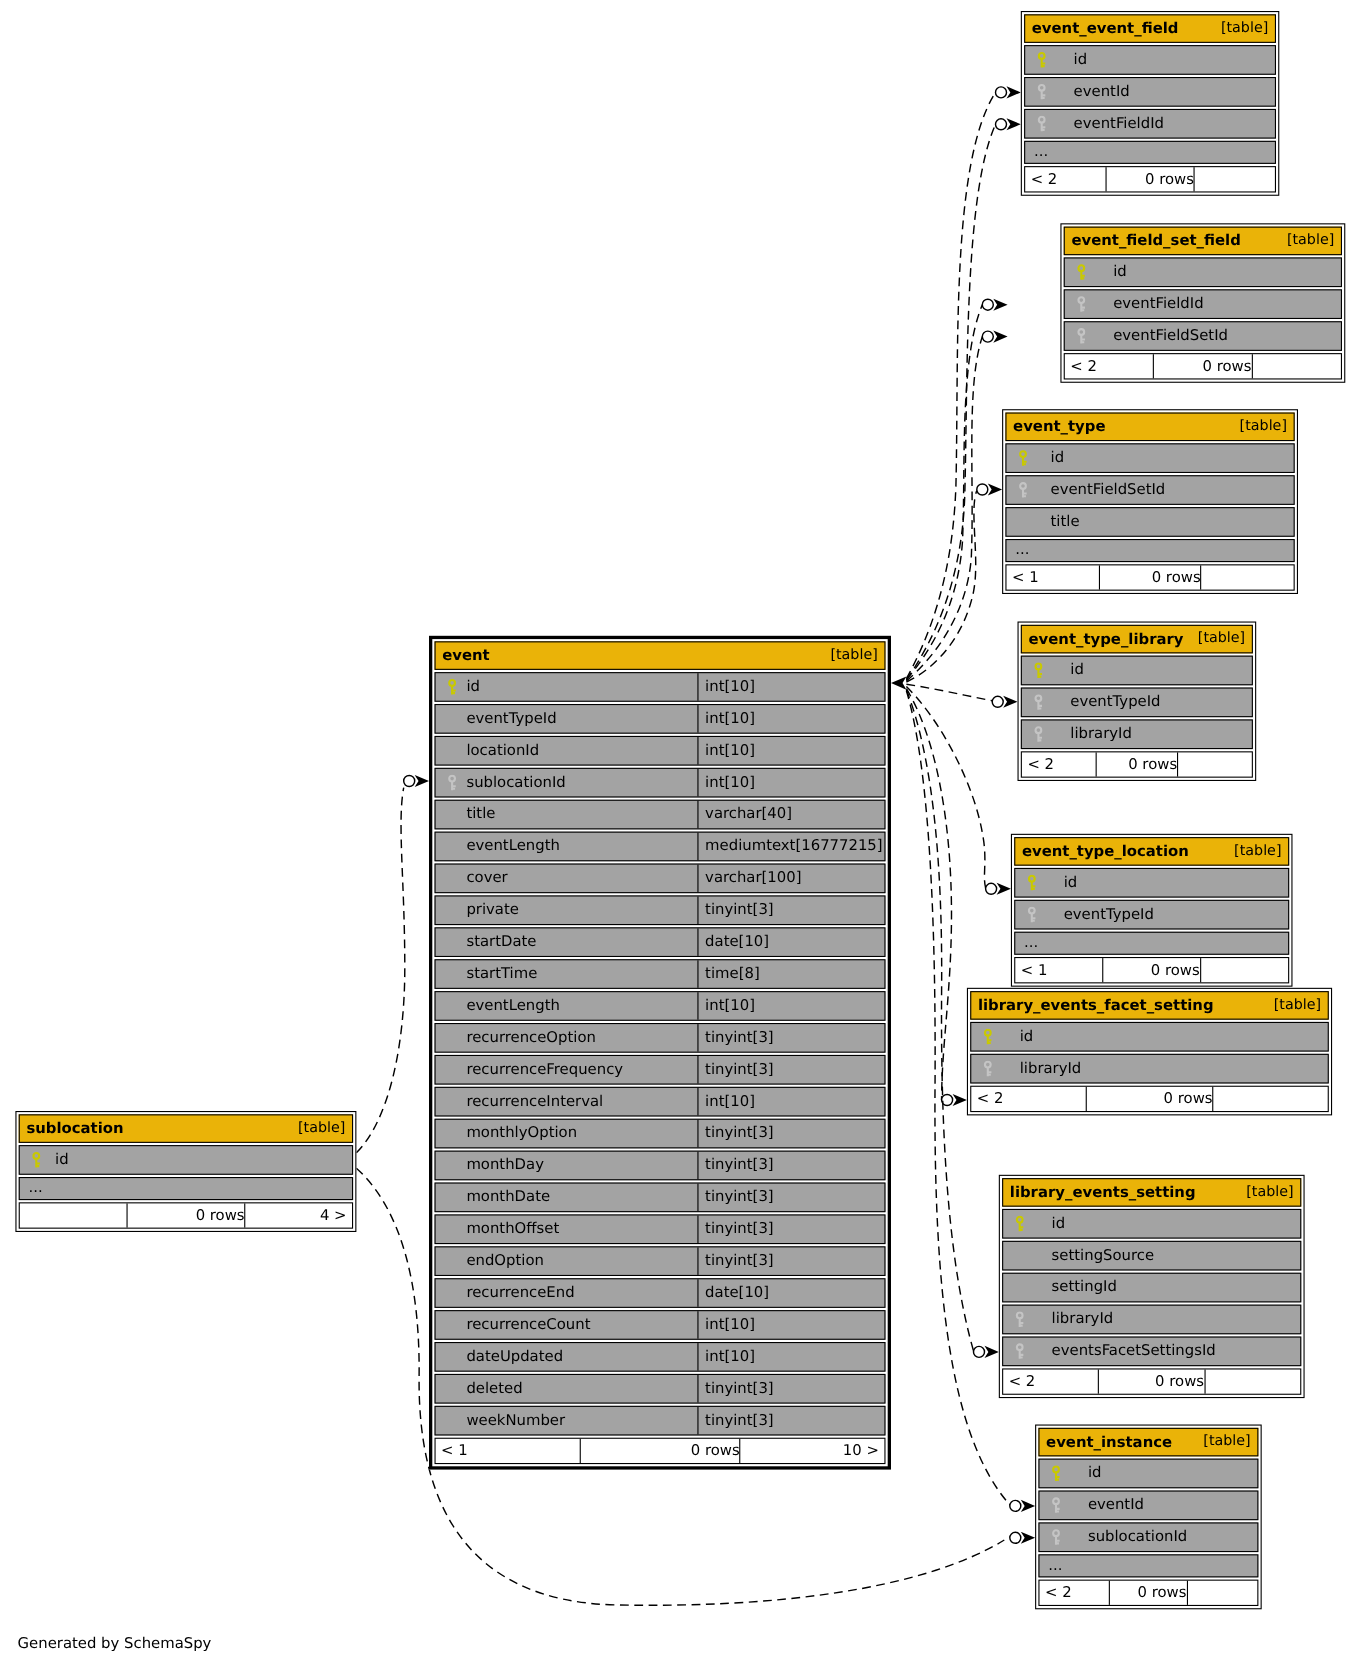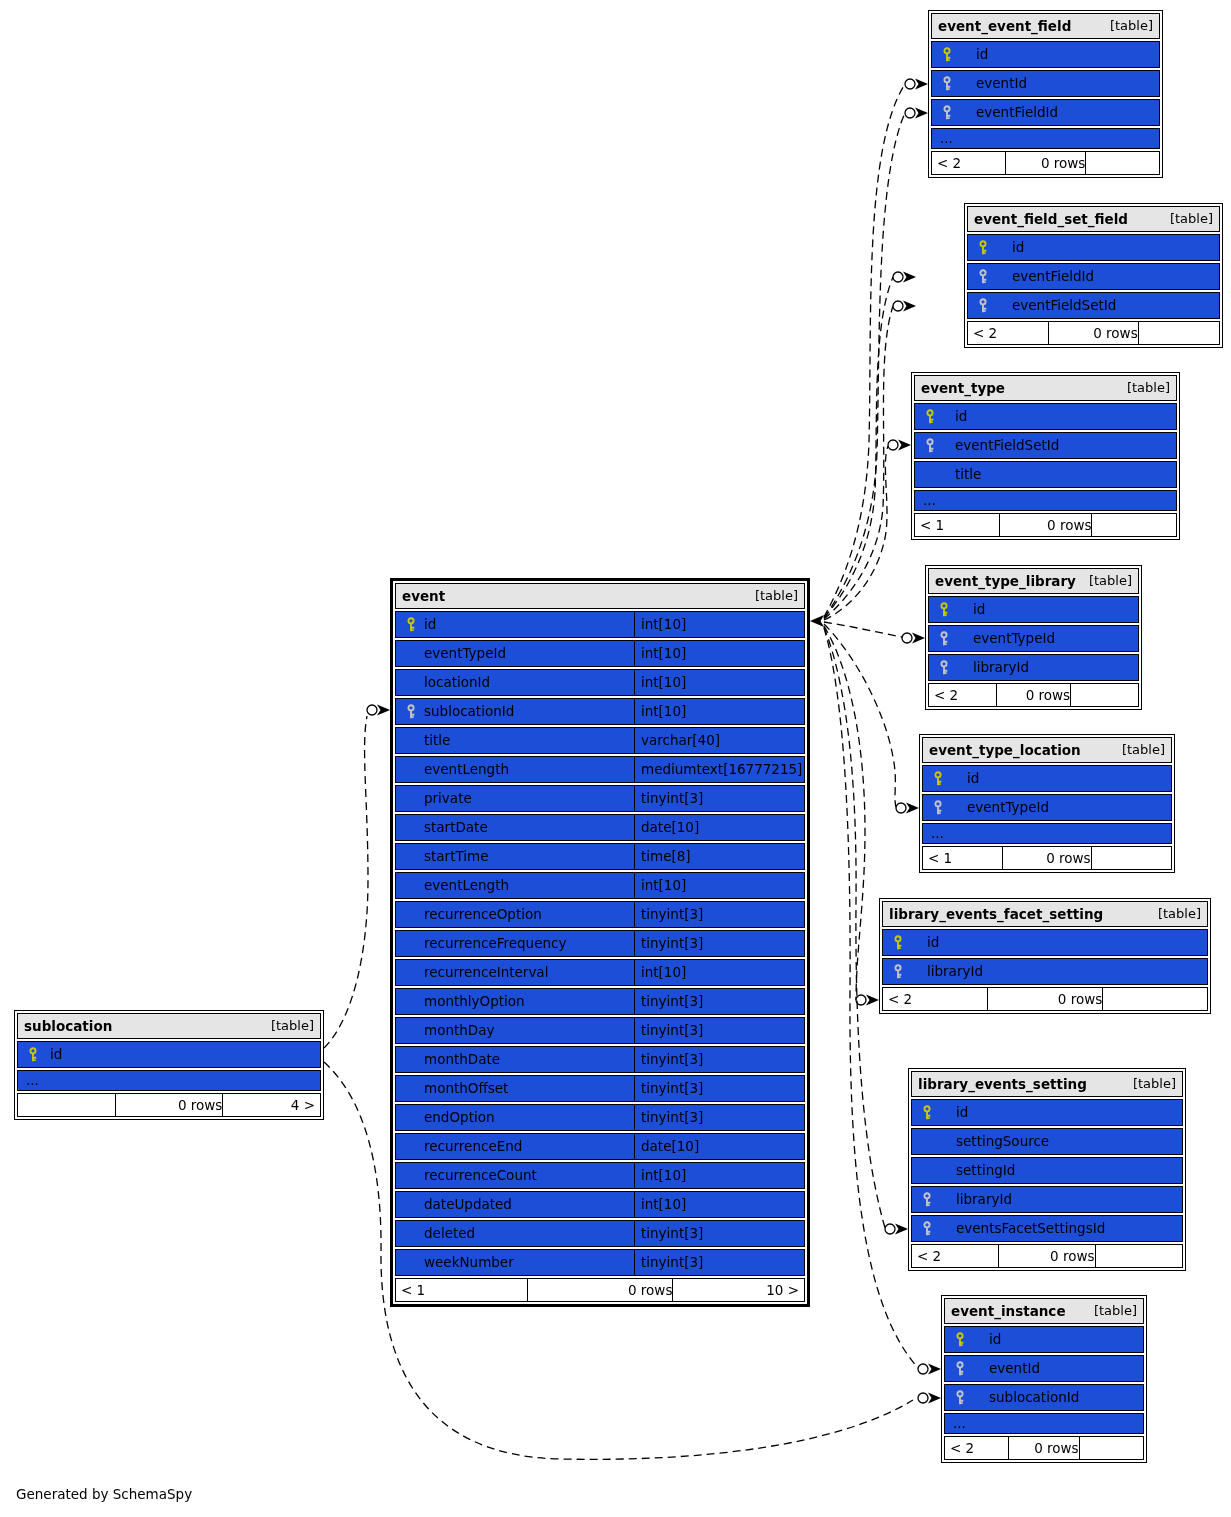--- a/index.html
+++ b/index.html
@@ -1,26 +1,26 @@
 <!DOCTYPE html>
 <html><head>
 <meta charset="utf-8">
 <style>
   html,body{margin:0;padding:0;background:#fff;}
   #canvas{position:relative;width:1231px;height:1517px;background:#ffffff;
           font-family:"DejaVu Sans","Liberation Sans",sans-serif;color:#000;overflow:hidden;}
   #edges{position:absolute;left:0;top:0;z-index:1;pointer-events:none;}
   .tbl{position:absolute;z-index:2;background:#fff;border:1.5px solid #000;padding:2px;box-sizing:border-box;}
   .tbl.focal{border-width:3px;}
-  .hdr{height:26px;line-height:24px;border:1px solid #000;background:#e5e5e5;
+  .hdr{height:26px;line-height:24px;border:1px solid #000;background:#eab308;
        display:flex;justify-content:space-between;align-items:center;padding:0 6px;box-sizing:border-box;}
   .hdr .tname{font-weight:bold;font-size:13.5px;}
   .hdr .ttag{font-size:13px;}
   .row{height:27px;line-height:25px;border:1px solid #000;margin-top:2px;position:relative;
-       display:flex;align-items:center;font-size:13.5px;box-sizing:border-box;background:#1d4ed8;}
+       display:flex;align-items:center;font-size:13.5px;box-sizing:border-box;background:#a3a3a3;}
   .row.ell{height:21px;line-height:19px;padding-left:8px;}
   .keyic{position:absolute;left:10px;top:5px;width:10px;height:16px;}
   .cname{white-space:nowrap;overflow:hidden;}
   .ncell{box-sizing:border-box;white-space:nowrap;overflow:hidden;flex:0 0 auto;}
   .tcell{box-sizing:border-box;border-left:1px solid #000;flex:1 1 auto;padding-left:6px;
          align-self:stretch;display:flex;align-items:center;white-space:nowrap;}
   .ftr{height:24px;line-height:22px;border:1px solid #000;margin-top:2px;display:flex;
        font-size:13.5px;box-sizing:border-box;}
   .ftr .fl{flex:0 0 32%;padding-left:5px;box-sizing:border-box;text-align:left;}
   .ftr .fc{flex:0 0 36%;border-left:1px solid #000;border-right:1px solid #000;text-align:right;box-sizing:border-box;}
@@ -218,21 +218,21 @@
             <path d="M5 6.4 V14.3 M5 10.7 H8.3 M5 13.1 H7.7" stroke="#c4c4c4" stroke-width="1.9" fill="none"></path>
           </svg>
           <span class="cname" style="padding-left:44px">libraryId</span>
         </div>
         <div class="ftr">
           <span class="fl">&lt; 2</span>
           <span class="fc">0 rows</span>
           <span class="fr"></span>
         </div>
       </div>
-      <div class="tbl" style="left: 919px; top: 734px; width: 256px;">
+      <div class="tbl" style="left: 919px; top: 758px; width: 256px;">
         <div class="hdr">
           <span class="tname">event_type_location</span>
           <span class="ttag">[table]</span>
         </div>
         <div class="row">
           <svg class="keyic" viewBox="0 0 10 16">
             <circle cx="5" cy="3.8" r="2.6" fill="none" stroke="#c9c900" stroke-width="1.9"></circle>
             <path d="M5 6.4 V14.3 M5 10.7 H8.3 M5 13.1 H7.7" stroke="#c9c900" stroke-width="1.9" fill="none"></path>
           </svg>
           <span class="cname" style="padding-left:44px">id</span>
@@ -380,20 +380,24 @@
           <span class="ncell" style="width:238px;padding-left:28px">sublocationId</span>
           <span class="tcell">int[10]</span>
         </div>
         <div class="row">
           <span class="ncell" style="width:238px;padding-left:28px">title</span>
           <span class="tcell">varchar[40]</span>
         </div>
         <div class="row">
           <span class="ncell" style="width:238px;padding-left:28px">eventLength</span>
           <span class="tcell">mediumtext[16777215]</span>
+        </div>
+        <div class="row">
+          <span class="ncell" style="width:238px;padding-left:28px">cover</span>
+          <span class="tcell">varchar[100]</span>
         </div>
         <div class="row">
           <span class="ncell" style="width:238px;padding-left:28px">private</span>
           <span class="tcell">tinyint[3]</span>
         </div>
         <div class="row">
           <span class="ncell" style="width:238px;padding-left:28px">startDate</span>
           <span class="tcell">date[10]</span>
         </div>
         <div class="row">

